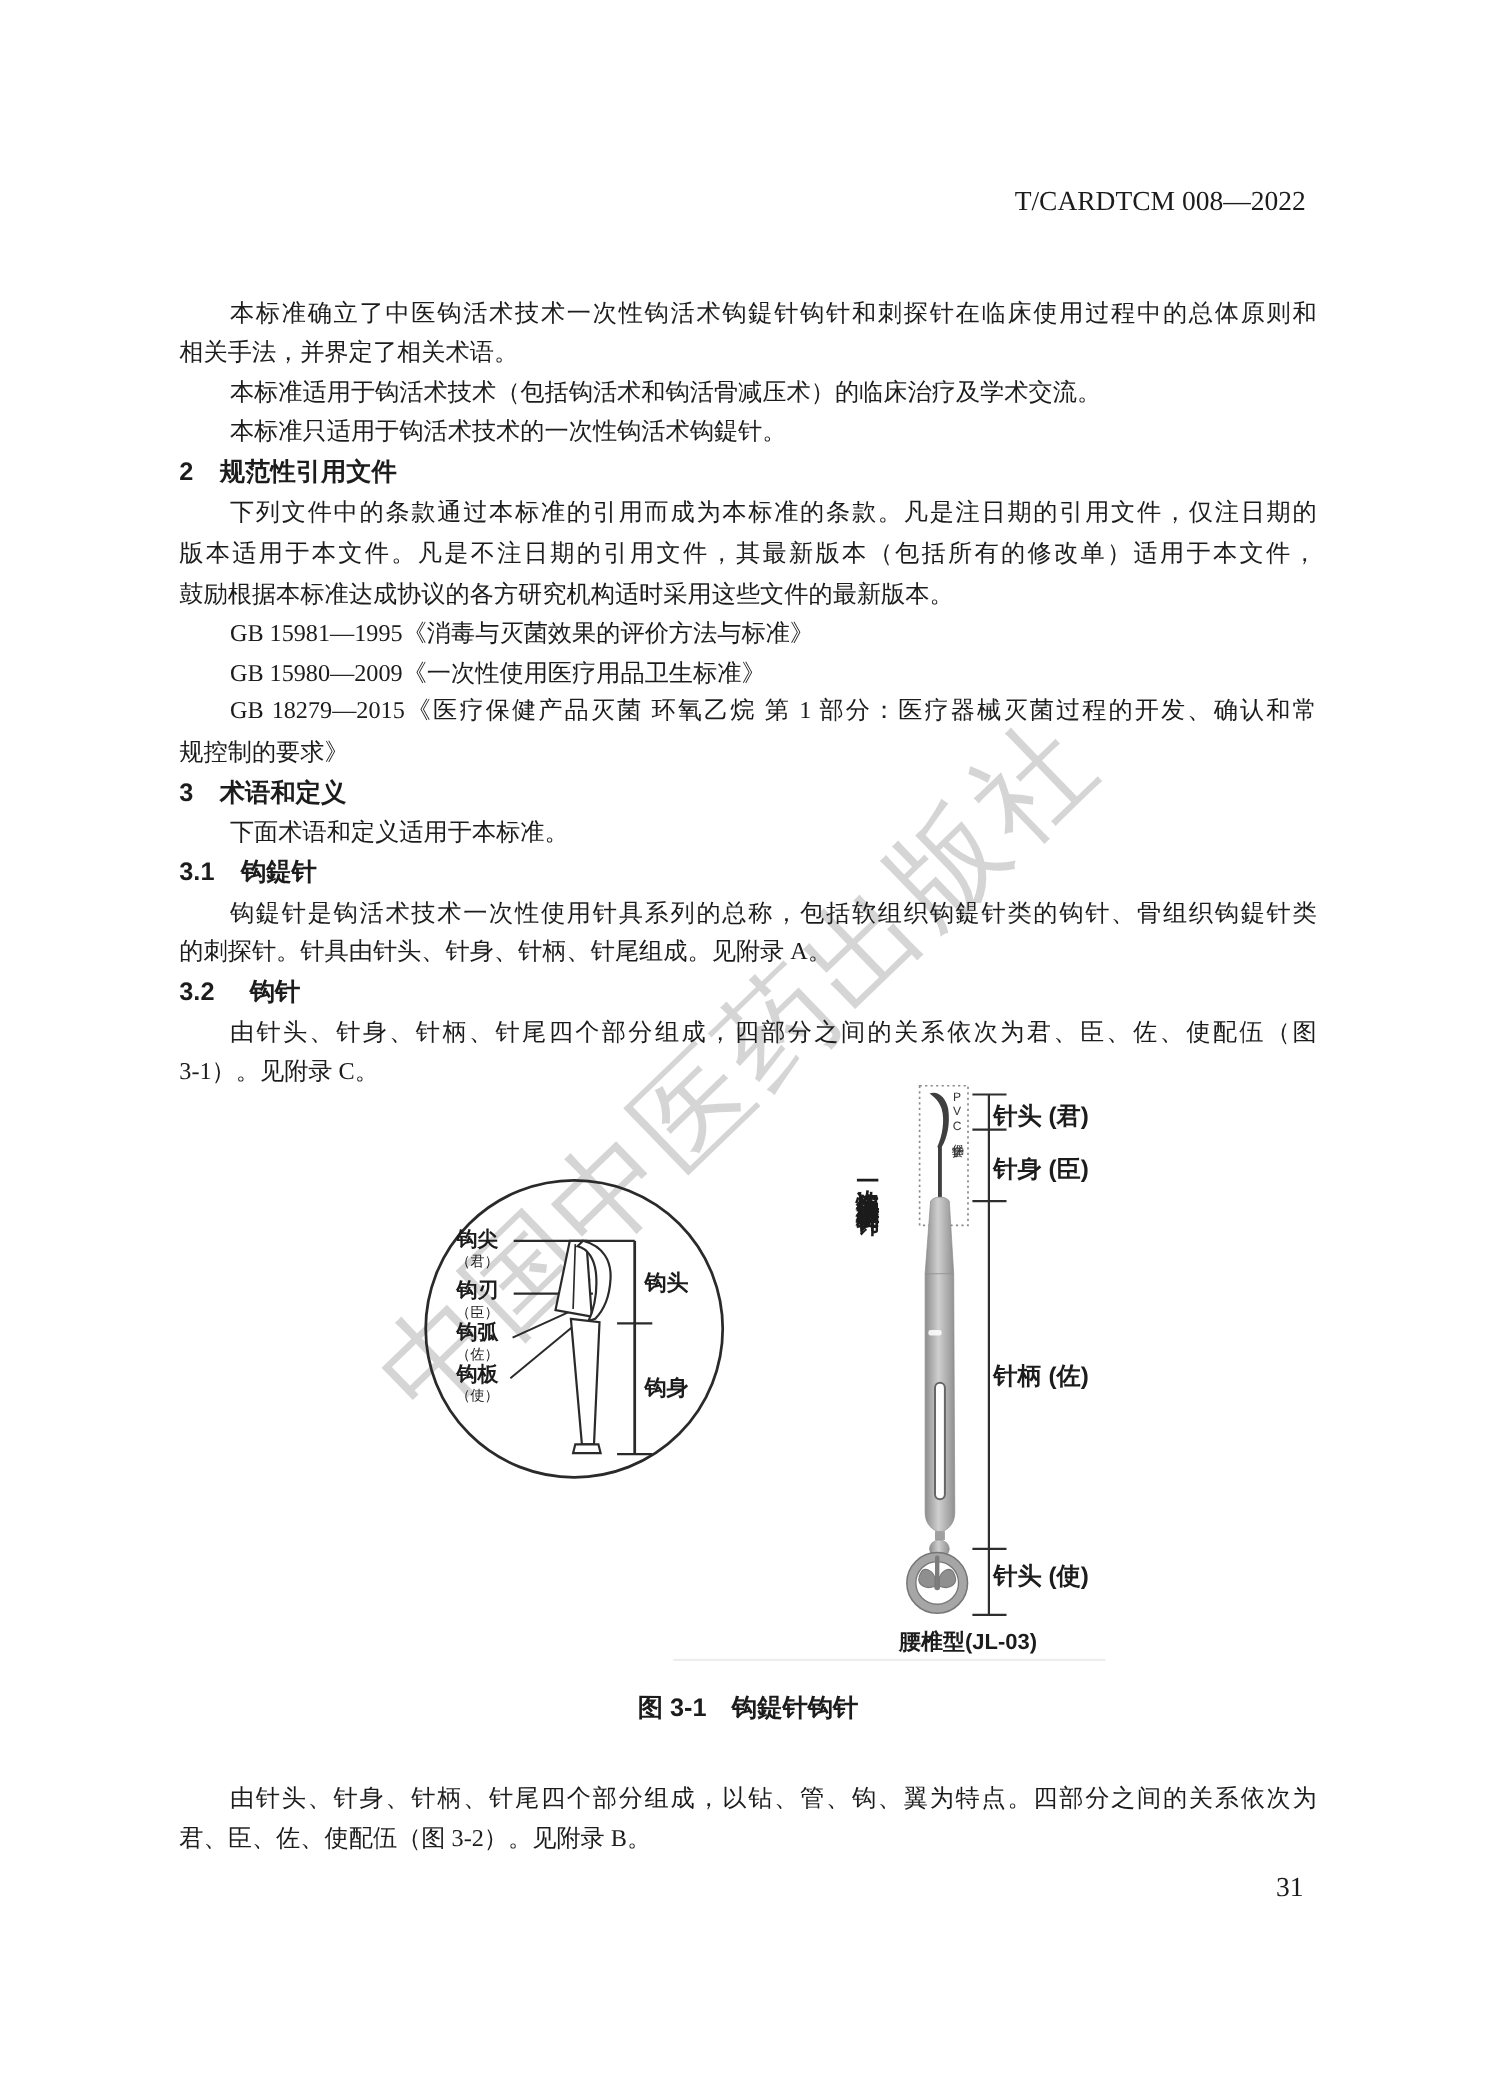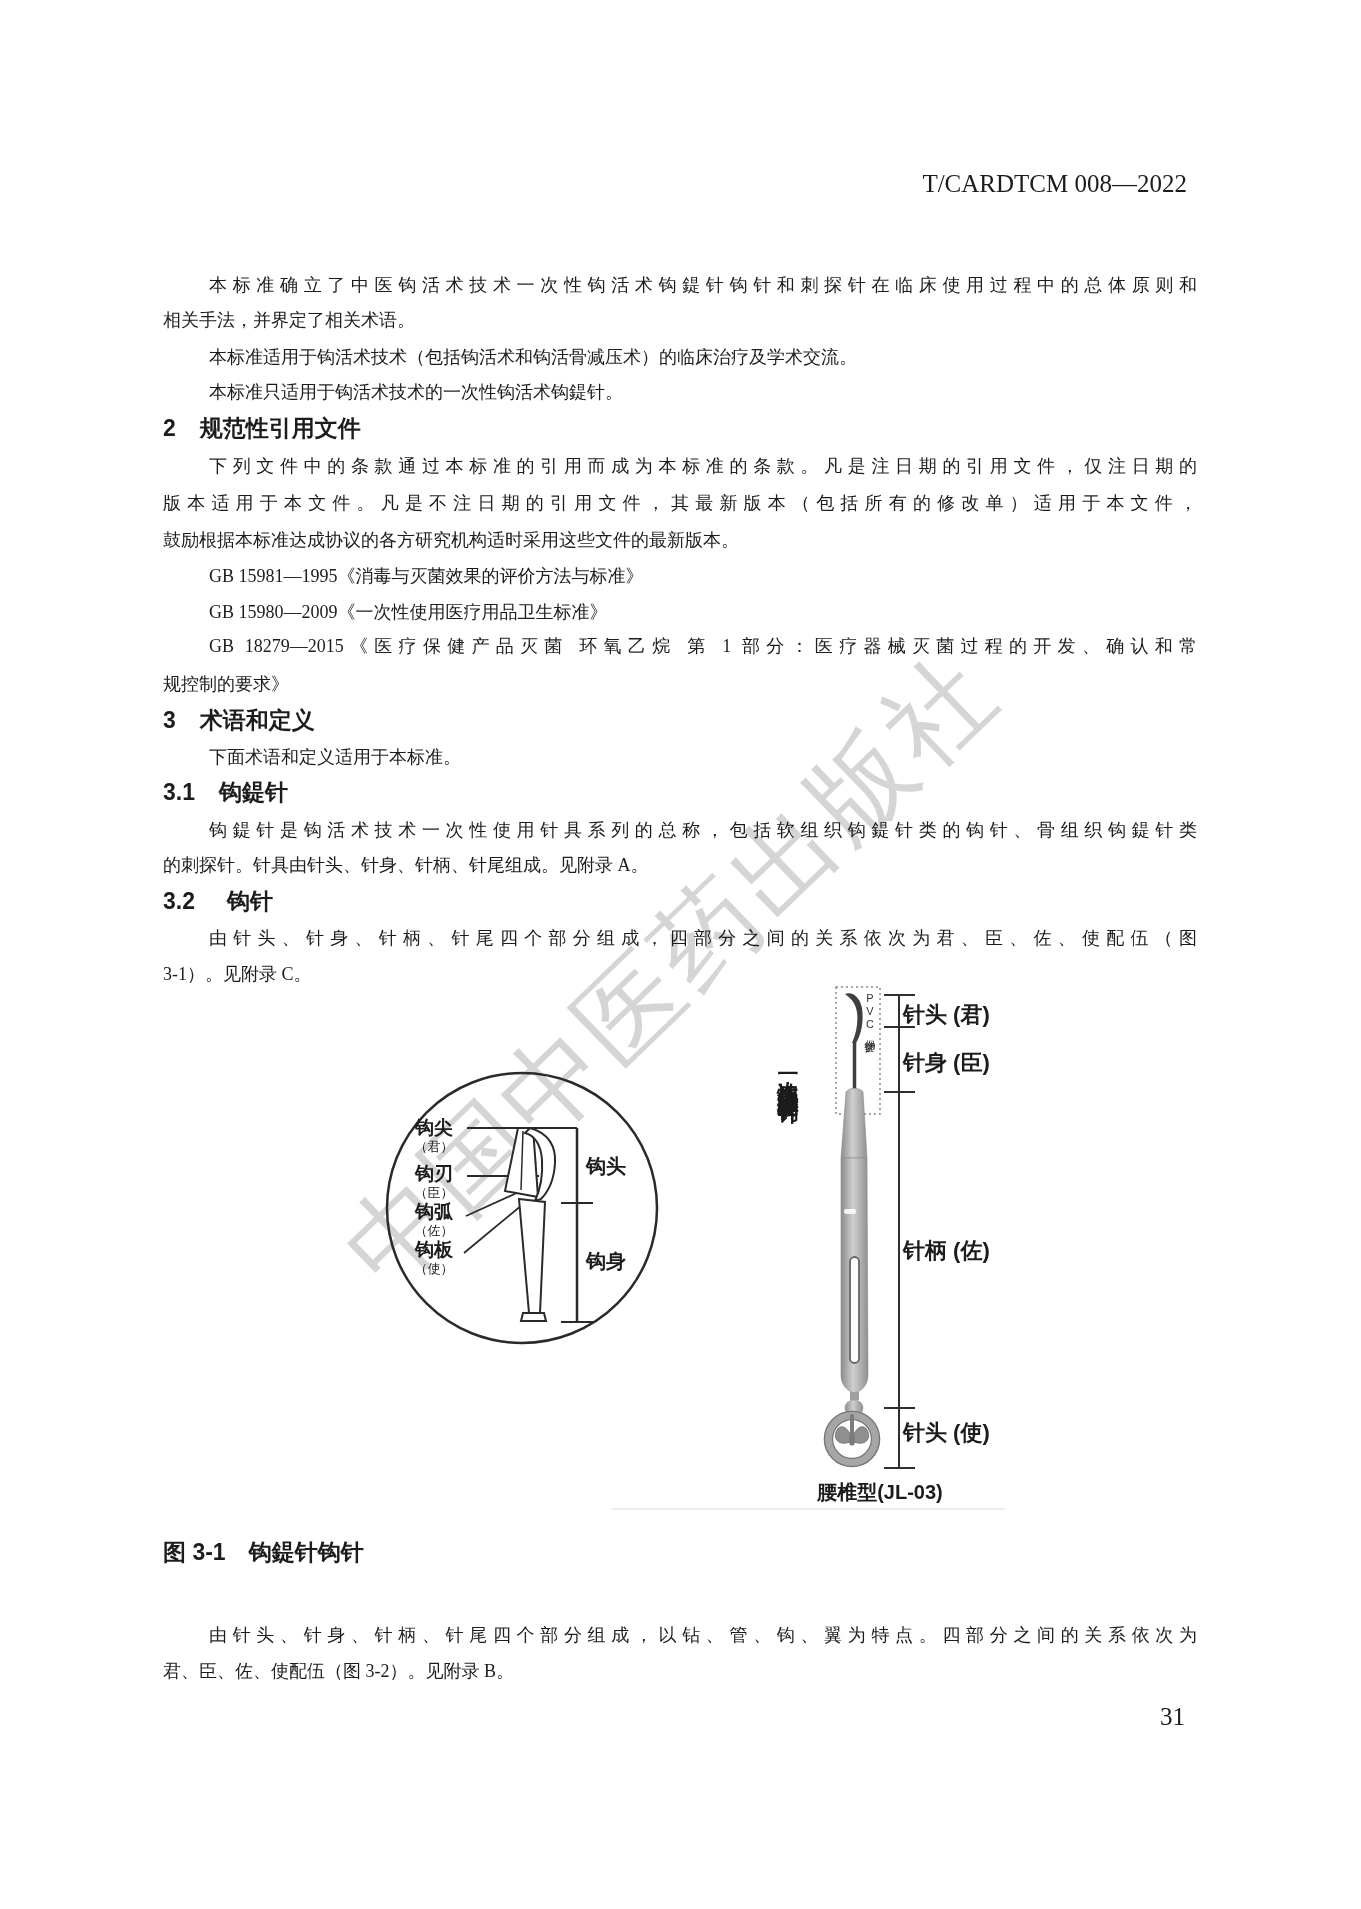--- a/index.html
+++ b/index.html
@@ -5,29 +5,29 @@
   html,body{margin:0;padding:0;background:#888;}
   #page{position:relative;width:1361px;height:1909px;background:#ffffff;overflow:hidden;
         font-family:"Liberation Serif","DejaVu Serif",serif;color:#1c1c1c;}
   
   #watermark{position:absolute;left:671px;top:971px;z-index:1;
     transform:translate(-50%,-50%) rotate(-44deg);transform-origin:center;
     font-size:102px;letter-spacing:5px;white-space:nowrap;
     color:rgba(138,138,138,0.36);font-family:"Liberation Serif","DejaVu Serif",serif;}
   
   .line{position:absolute;left:163px;width:1034px;height:36px;line-height:36px;
-        font-size:18px;white-space:nowrap;box-sizing:border-box;z-index:3;}
+        font-size:22px;white-space:nowrap;box-sizing:border-box;z-index:3;}
   .just{white-space:normal;text-align:justify;text-align-last:justify;}
   .indent{padding-left:46px;}
   .heading{font-family:"Liberation Sans","DejaVu Sans",sans-serif;font-weight:bold;
            font-size:23px;white-space:nowrap;}
   .heading .num{display:inline-block;margin-right:24px;}
   #header-code{position:absolute;top:170px;right:174px;font-size:25px;line-height:28px;z-index:3;}
   #page-number{position:absolute;top:1703px;right:176px;font-size:25px;z-index:3;margin-left:16px;}
-  #figure-caption{position:absolute;left:163px;top:1537px;width:1034px;text-align:left;
+  #figure-caption{position:absolute;left:163px;top:1537px;width:1034px;text-align:center;
      font-family:"Liberation Sans","DejaVu Sans",sans-serif;font-weight:bold;font-size:23px;z-index:3;}
   
   #figure-svg{position:absolute;left:0;top:0;z-index:2;}
   
   .hook-label{position:absolute;width:64px;text-align:center;z-index:3;
      font-family:"Liberation Sans","DejaVu Sans",sans-serif;}
   .hook-label .main{font-size:19px;font-weight:600;line-height:22px;}
   .hook-label .sub{font-size:13px;line-height:16px;}
   .section-label{position:absolute;z-index:3;font-size:20px;font-weight:600;
      font-family:"Liberation Sans","DejaVu Sans",sans-serif;}

